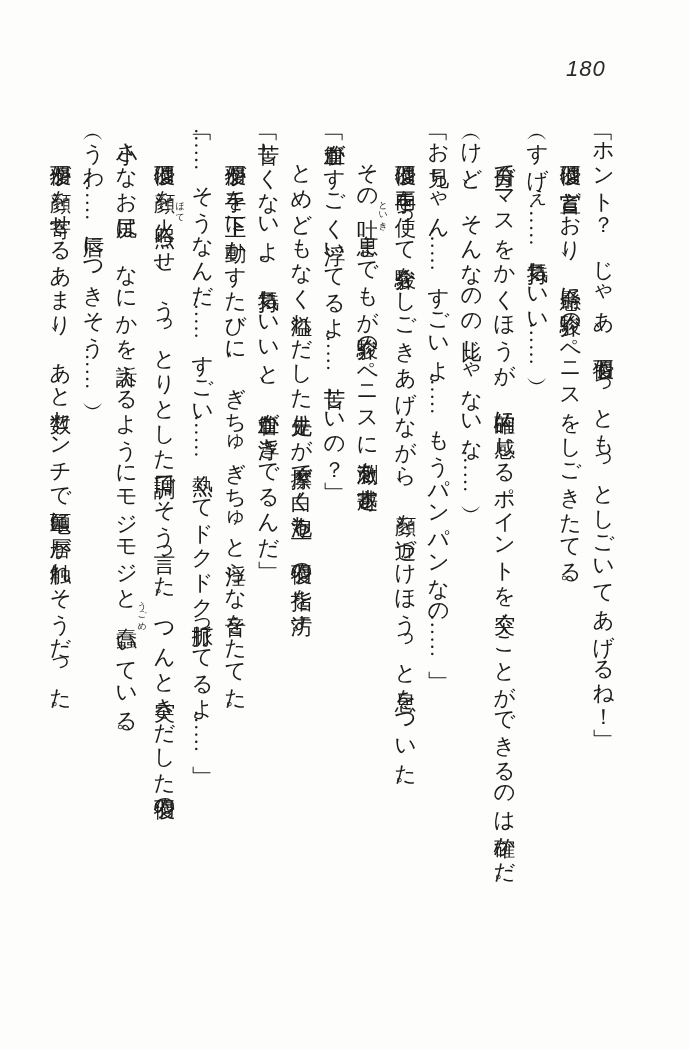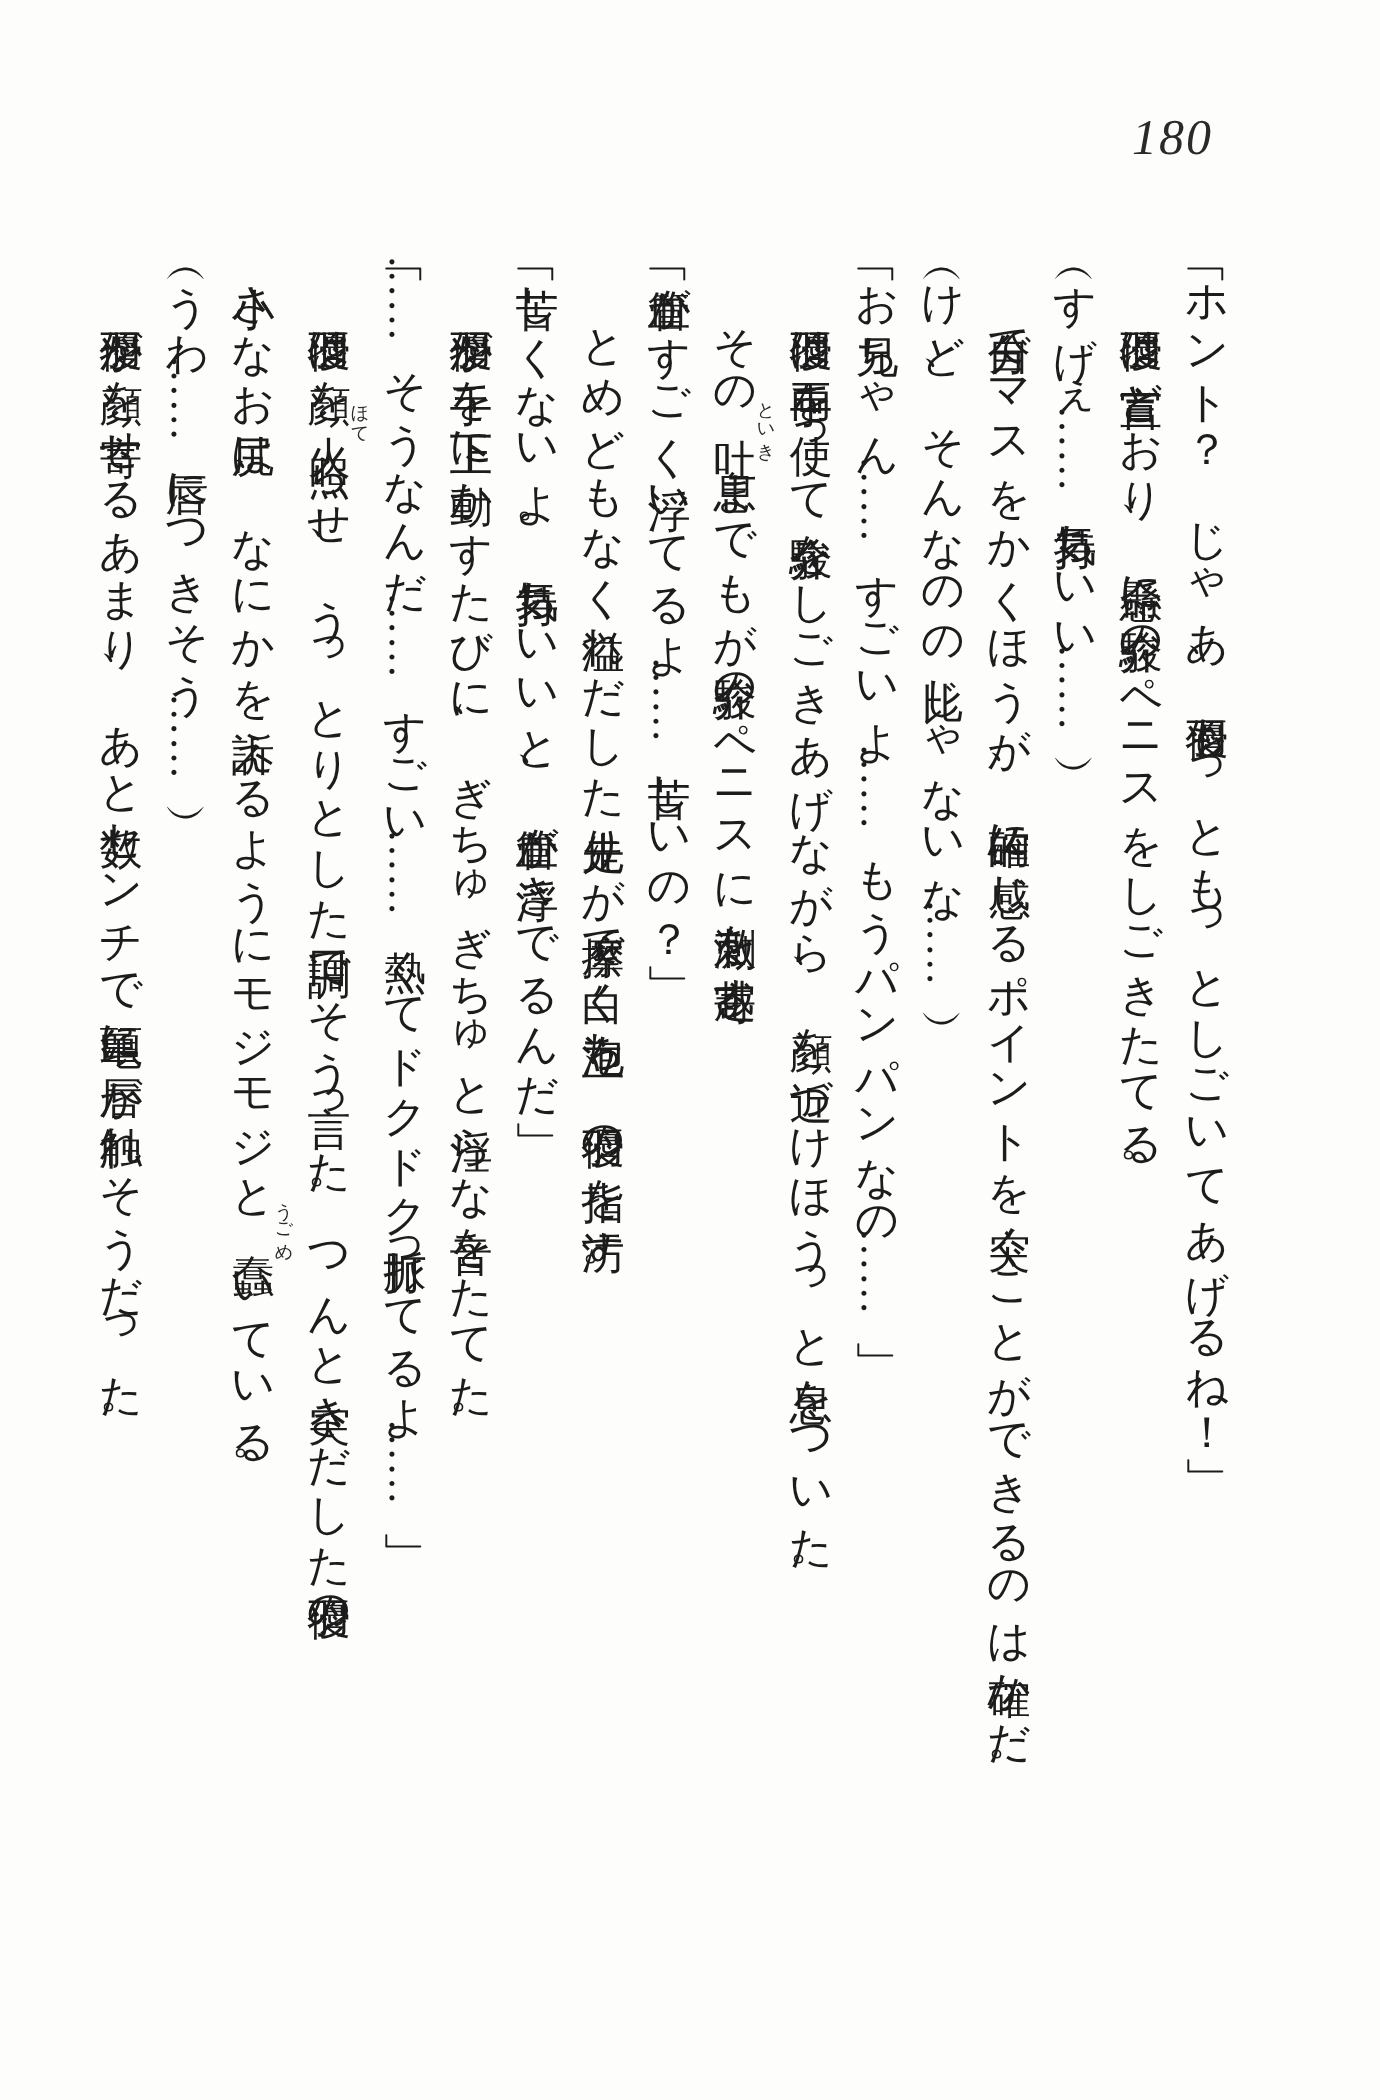--- a/index.html
+++ b/index.html
@@ -15,23 +15,23 @@
   }
   .page {
     position: absolute;
     inset: 0;
     background: #fdfdfb;
   }
   .page-number {
     position: absolute;
     top: 56px;
     left: 566px;
-    font-family: Liberation Serif, serif;
+    font-family: Liberation Sans, sans-serif;
     font-style: italic;
-    font-size: 25px;
+    font-size: 22px;
     color: #2a2a2a;
     letter-spacing: 1px;
   }
   .text-area {
     position: absolute;
     top: 127px;
     right: 71px;
     height: 880px;
     writing-mode: vertical-rl;
     text-orientation: mixed;

